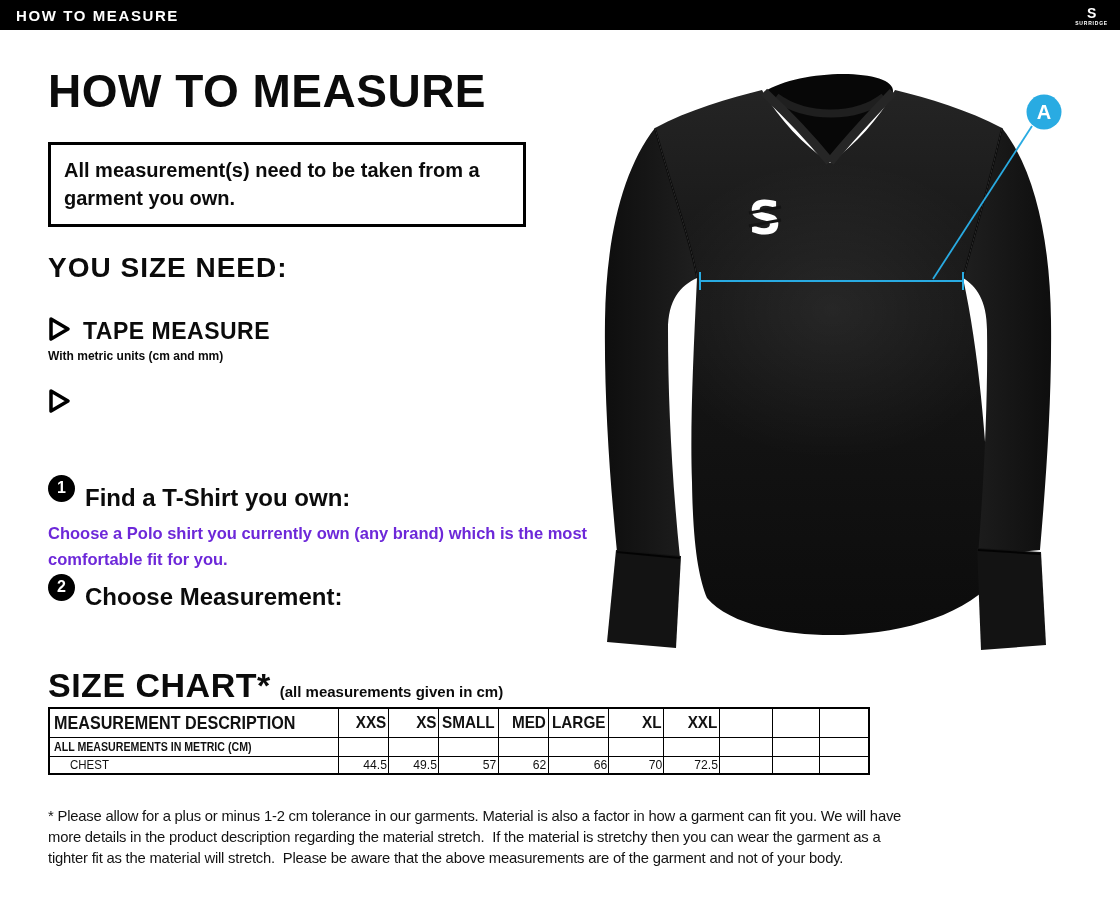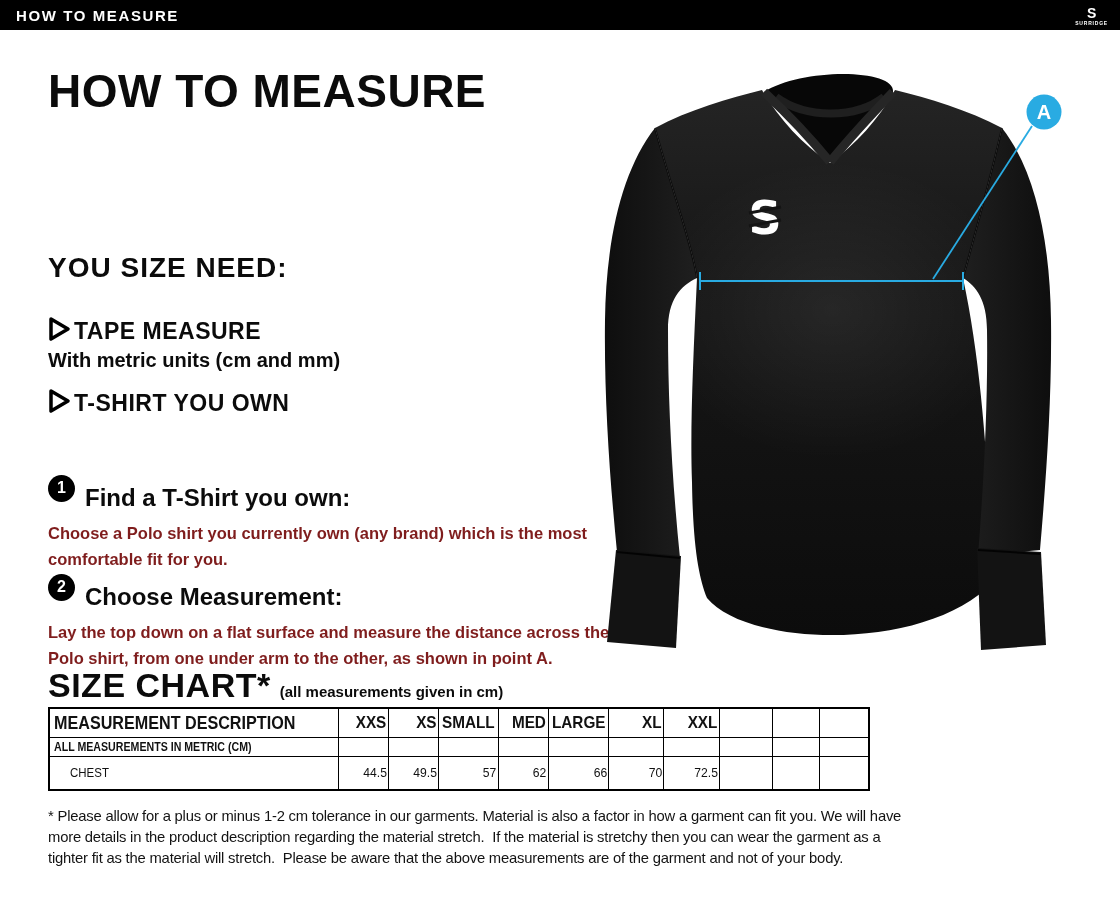--- a/index.html
+++ b/index.html
@@ -15,41 +15,41 @@
   .brand-s { color:#fff; font-weight:bold; font-size:14px; line-height:1; }
   .brand-name { color:#fff; font-size:5px; font-weight:bold; letter-spacing:.8px; margin-top:1px; }
 
   
   .h1 { position:absolute; top:64px; left:48px; font-size:46px; font-weight:900; letter-spacing:.5px; color:#0b0b0b; }
   .note-box { position:absolute; top:142px; left:48px; width:478px; border:3px solid #000;
               padding:11px 13px; font-size:20px; font-weight:bold; line-height:1.42; color:#0b0b0b; }
   .ywn-heading { position:absolute; top:252px; left:48px; font-size:28px; font-weight:900; letter-spacing:1px; color:#0b0b0b; }
 
   .need-item { position:absolute; left:48px; }
-  .need-row { display:flex; align-items:center; gap:3px; }
+  .need-row { display:flex; align-items:center; gap:12px;justify-content:space-between; }
   .need-title { font-size:23px; font-weight:800; letter-spacing:.5px; color:#0b0b0b; }
-  .need-desc { font-size:20px; font-weight:bold; margin-top:3px; color:#0b0b0b; }
+  .need-desc { font-size:12px; font-weight:bold; margin-top:3px; color:#0b0b0b; }
 
   .step { position:absolute; left:48px; }
   .step-head { display:flex; align-items:center; gap:10px; }
   .step-num { width:27px; height:27px; border-radius:50%; background:#000; color:#fff;
               font-size:16px; font-weight:800; display:flex; align-items:center; justify-content:center; }
   .step-title { font-size:24px; font-weight:800; color:#0b0b0b;margin-top:20px; }
-  .step-body { margin-top:9px; font-size:16.5px; font-weight:bold; line-height:1.55; width:562px; color:#7f1d1d; }
+  .step-body { margin-top:9px; font-size:16.5px; font-weight:bold; line-height:1.55; width:562px; color:#6d28d9; }
 
   .sc-heading { position:absolute; top:666px; left:48px; display:flex; align-items:baseline; gap:9px; }
   .sc-title { font-size:34px; font-weight:900; letter-spacing:.5px; color:#0b0b0b; }
   .sc-subtitle { font-size:15px; font-weight:bold; color:#0b0b0b;text-align:right; }
 
   
   .size-table { position:absolute; top:707px; left:48px; border-collapse:collapse; table-layout:fixed; border:2px solid #000; }
   .size-table td { border:1.5px solid #000; vertical-align:middle; text-align:right; overflow:hidden; white-space:nowrap; }
   .size-table tr.hdr td { height:29px; font-weight:bold; font-size:17px; }
   .size-table tr.r2 td { height:19px; font-weight:bold; font-size:12.5px; }
-  .size-table tr.r3 td { height:34px; font-size:13.5px;padding-left:20px; }
+  .size-table tr.r3 td { height:18px; font-size:13.5px;padding-left:20px; }
   .size-table td.first { text-align:left; padding-left:4px; }
   .cond { display:inline-block; transform:scaleX(.85); transform-origin:0 50%; white-space:nowrap; }
   .condc { display:inline-block; transform:scaleX(.9); transform-origin:50% 50%; white-space:nowrap; }
   .size-table tr.hdr td.first { font-size:19px; }
 
   .footnote { position:absolute; top:806px; left:48px; width:858px; font-size:14.8px;
               letter-spacing:-.2px; line-height:1.42; color:#131313; white-space:pre-wrap; }
 
   
   .diagram-svg { position:absolute; top:0; left:0; width:1120px; height:912px; pointer-events:none; }
@@ -62,20 +62,21 @@
   <header class="topbar">
     <span class="topbar-title">HOW TO MEASURE</span>
     <div class="brand">
       <span class="brand-s">S</span>
       <span class="brand-name">SURRIDGE</span>
     </div>
   </header>
 
   <h1 class="h1">HOW TO MEASURE</h1>
 
+  <div class="note-box">All measurement(s) need to be taken from a garment you own.</div>
 
   <div class="ywn-heading">YOU SIZE NEED:</div>
 
   <div class="need-item" style="top:316px;">
     <div class="need-row">
       <span>
         <svg width="23" height="26" viewBox="0 0 23 26">
             <path d="M3 3 L20 13 L3 23 Z" fill="#fff" stroke="#000" stroke-width="3.5" stroke-linejoin="round"></path>
           </svg>
       </span>
@@ -84,38 +85,36 @@
     <div class="need-desc">With metric units (cm and mm)</div>
   </div>
 
   <div class="need-item" style="top:388px;">
     <div class="need-row">
       <span>
         <svg width="23" height="26" viewBox="0 0 23 26">
             <path d="M3 3 L20 13 L3 23 Z" fill="#fff" stroke="#000" stroke-width="3.5" stroke-linejoin="round"></path>
           </svg>
       </span>
-      <span class="need-title">T-SHIRT YOU OWN</span>
     </div>
   </div>
 
   <div class="step" style="top:464px;">
     <div class="step-head">
       <span class="step-num">1</span>
       <span class="step-title">Find a T-Shirt you own:</span>
     </div>
     <div class="step-body">Choose a Polo shirt you currently own (any brand) which is the most comfortable fit for you.</div>
   </div>
 
   <div class="step" style="top:563px;">
     <div class="step-head">
       <span class="step-num">2</span>
       <span class="step-title">Choose Measurement:</span>
     </div>
-    <div class="step-body">Lay the top down on a flat surface and measure the distance across the Polo shirt, from one under arm to the other, as shown in point A.</div>
   </div>
 
   <div class="sc-heading">
     <span class="sc-title">SIZE CHART*</span>
     <span class="sc-subtitle">(all measurements given in cm)</span>
   </div>
 
   <table class="size-table">
     <colgroup>
       <col style="width:232px">

